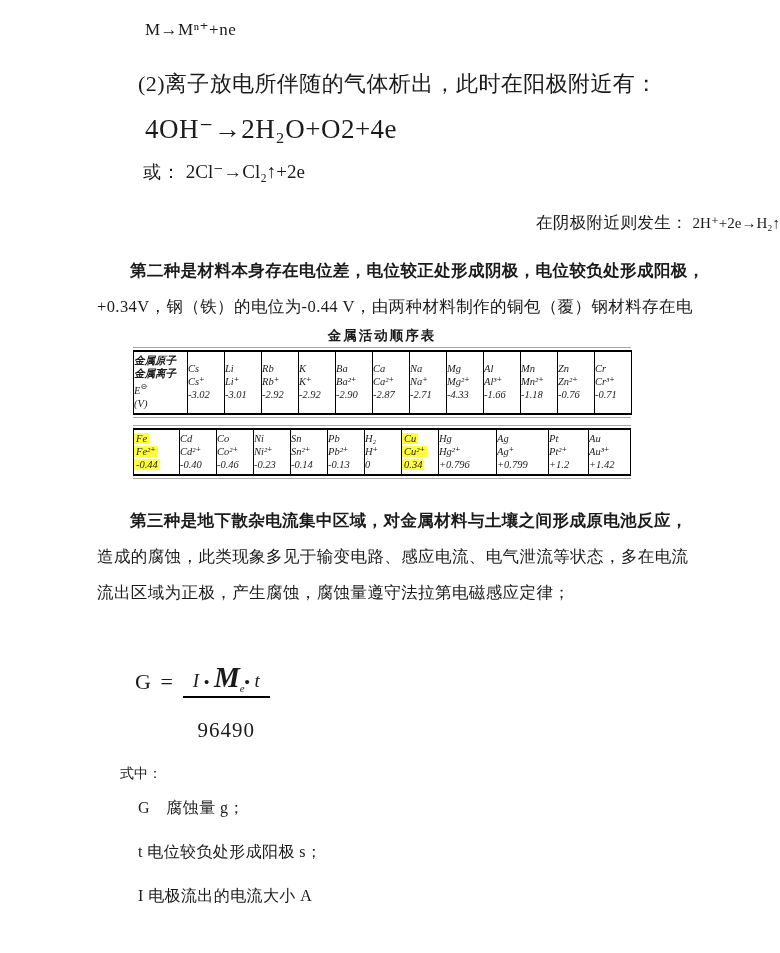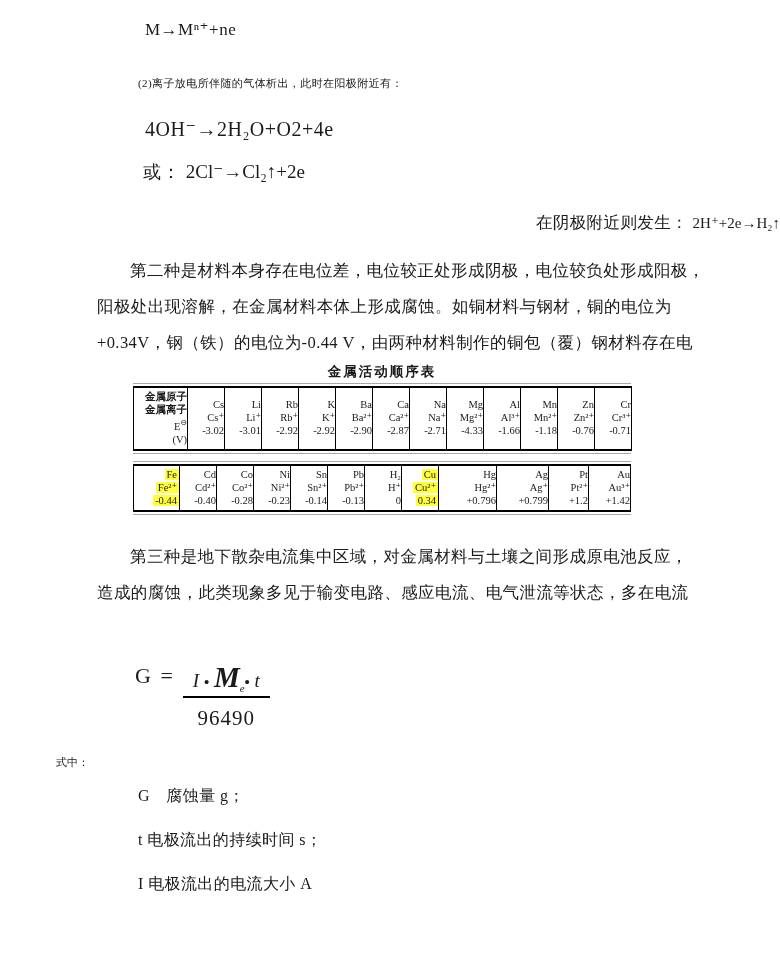--- a/index.html
+++ b/index.html
@@ -6,69 +6,69 @@
   html,body { background:#ffffff; }
   body {
     width:780px; height:953px; margin:0 auto; position:relative;
     color:#1b1b1b; overflow:hidden;
     font-family:"Liberation Serif","DejaVu Serif",serif;
   }
   .page { width:780px; height:953px; position:relative; }
 
   
   .eq1   { margin:20px 0 0 145px; font-size:17px; line-height:20px; letter-spacing:.5px; }
-  .line2 { margin:32px 8px 0 138px; font-size:11px; line-height:23px; letter-spacing:.4px; }
-  .eq2   { margin:22px 0 0 145px; font-size:20px; line-height:24px; letter-spacing:.5px; }
+  .line2 { margin:32px 8px 0 138px; font-size:22px; line-height:23px; letter-spacing:.4px; }
+  .eq2   { margin:22px 0 0 145px; font-size:27px; line-height:24px; letter-spacing:.5px; }
   .eq3   { margin:18px 0 0 143px; font-size:19px; line-height:26px; }
   .eq3 .cjk { font-size:18px; letter-spacing:1px; }
   .line5 { margin:26px 0 0 138px; font-size:16.5px; line-height:23px; letter-spacing:.4px;text-align:right; }
   .line5 .small-eq { font-size:15px; letter-spacing:0; }
 
   
   .para { margin-left:97px; margin-right:60px; font-size:16.5px; letter-spacing:.4px; }
   .para .pline { line-height:36px; white-space:nowrap; }
-  .para .pline.first { padding-left:33px; }
+  .para .pline.first { padding-left:33px;font-weight:bold; }
   .para2 { margin-top:18px; }
   .para3 { margin-top:24px; }
 
   
   .tablewrap { margin-left:133px; width:498px; }
   .tbl-title {
     text-align:center; font-weight:bold; font-size:13.5px; letter-spacing:2px;
     font-family:"Liberation Sans","DejaVu Sans",sans-serif; margin-top:2px; line-height:17px;
   }
   .gline { border-top:1px solid #a8a8a8; width:498px; height:0; }
   .g-top { margin-top:3px; }
   .g-mid1 { margin-top:2px; }
   .g-mid2 { margin-top:7px; }
   .g-bot { margin-top:2px; }
   table.band {
     border-collapse:collapse; table-layout:fixed; width:498px; margin-top:2px;
-    font-size:10.5px; line-height:13px; text-align:right;
+    font-size:10.5px; line-height:13px; text-align:left;
     border-top:2px solid #000; border-bottom:2px solid #000;
-    border-left:1px solid #000; border-right:1px solid #000;
+    border-left:1px solid #000; border-right:1px solid #000;font-style:italic;
   }
   table.band td { border:1px solid #000; vertical-align:middle; padding:2px 0 3px; }
   td.hdr .cjk { font-weight:bold; font-family:"Liberation Sans","DejaVu Sans",sans-serif; font-size:10.5px; }
   .esup { font-family:"DejaVu Sans",sans-serif; font-size:8px; }
   .cl { line-height:13px; }
   .hl { background:#ffff3c; padding:0 2px; }
 
   
   .formula { margin:10px 0 0 135px; display:flex; align-items:center; }
   .f-lhs { font-size:22px; letter-spacing:2px; }
   .frac { display:inline-block; text-align:center; margin-left:8px;margin-top:40px; }
   .num { display:block; font-size:19px; font-style:italic; padding:0 10px 2px; border-bottom:2px solid #000; }
   .num .bigM { font-size:29px; font-weight:bold; }
   .num sub { font-size:11px; font-style:italic; }
   .num .dot { font-style:normal; font-weight:bold; font-size:15px; }
-  .den { display:block; font-size:21px; letter-spacing:1px; padding-top:8px; font-style:normal; }
-
-  
-  .shizhong { margin:20px 0 0 56px; font-size:11px; line-height:22px; }
+  .den { display:block; font-size:21px; letter-spacing:1px; padding-top:20px; font-style:normal; }
+
+  
+  .shizhong { margin:20px 0 0 120px; font-size:14px; line-height:22px; }
   .def-item { margin:22px 0 0 138px; font-size:16px; line-height:22px; letter-spacing:.4px; }
   .def-item.firstdef { margin-top:12px; }
 </style>
 </head>
 <body>
 
 <div class="page">
 
   <div class="eq1">M→Mⁿ⁺+ne</div>
 
@@ -81,21 +81,20 @@
     <span>2Cl⁻→Cl₂↑+2e</span>
   </div>
 
   <div class="line5">
     <span>在阴极附近则发生：</span>
     <span class="small-eq">2H⁺+2e→H₂↑</span>
   </div>
 
   <div class="para para2">
     <div class="pline first">第二种是材料本身存在电位差，电位较正处形成阴极，电位较负处形成阳极，</div>
-    <div class="pline">阳极处出现溶解，在金属材料本体上形成腐蚀。如铜材料与钢材，铜的电位为</div>
     <div class="pline">+0.34V，钢（铁）的电位为-0.44 V，由两种材料制作的铜包（覆）钢材料存在电</div>
   </div>
 
   <div class="tablewrap">
     <div class="tbl-title">金属活动顺序表</div>
     <div class="gline g-top"></div>
 
     <table class="band band1">
       <colgroup>
         <col style="width:54px">
@@ -210,21 +209,21 @@
               <div class="cl"><span class="hl">-0.44</span></div>
             </td>
         <td>
               <div class="cl"><span>Cd</span></div>
               <div class="cl ion"><span>Cd²⁺</span></div>
               <div class="cl"><span>-0.40</span></div>
             </td>
         <td>
               <div class="cl"><span>Co</span></div>
               <div class="cl ion"><span>Co²⁺</span></div>
-              <div class="cl"><span>-0.28</span></div>
+              <div class="cl"><span>-0.46</span></div>
             </td>
         <td>
               <div class="cl"><span>Ni</span></div>
               <div class="cl ion"><span>Ni²⁺</span></div>
               <div class="cl"><span>-0.23</span></div>
             </td>
         <td>
               <div class="cl"><span>Sn</span></div>
               <div class="cl ion"><span>Sn²⁺</span></div>
               <div class="cl"><span>-0.14</span></div>
@@ -267,29 +266,30 @@
       </tr>
     </tbody>
       </table>
 
     <div class="gline g-bot"></div>
   </div>
 
   <div class="para para3">
     <div class="pline first">第三种是地下散杂电流集中区域，对金属材料与土壤之间形成原电池反应，</div>
     <div class="pline">造成的腐蚀，此类现象多见于输变电路、感应电流、电气泄流等状态，多在电流</div>
+    <div class="pline">流出区域为正极，产生腐蚀，腐蚀量遵守法拉第电磁感应定律；</div>
   </div>
 
   <div class="formula">
     <span class="f-lhs">G =</span>
     <span class="frac">
       <span class="num"><i>I</i> <span class="dot">•</span> <i class="bigM">M</i><sub>e</sub><span class="dot">•</span> <i>t</i></span>
       <span class="den">96490</span>
     </span>
   </div>
 
   <div class="shizhong">式中：</div>
 
   <div class="def-item firstdef">G　腐蚀量 g；</div>
-  <div class="def-item">t 电极流出的持续时间 s；</div>
+  <div class="def-item">t 电位较负处形成阳极 s；</div>
   <div class="def-item">I 电极流出的电流大小 A</div>
 
 </div>
 
 </body></html>

